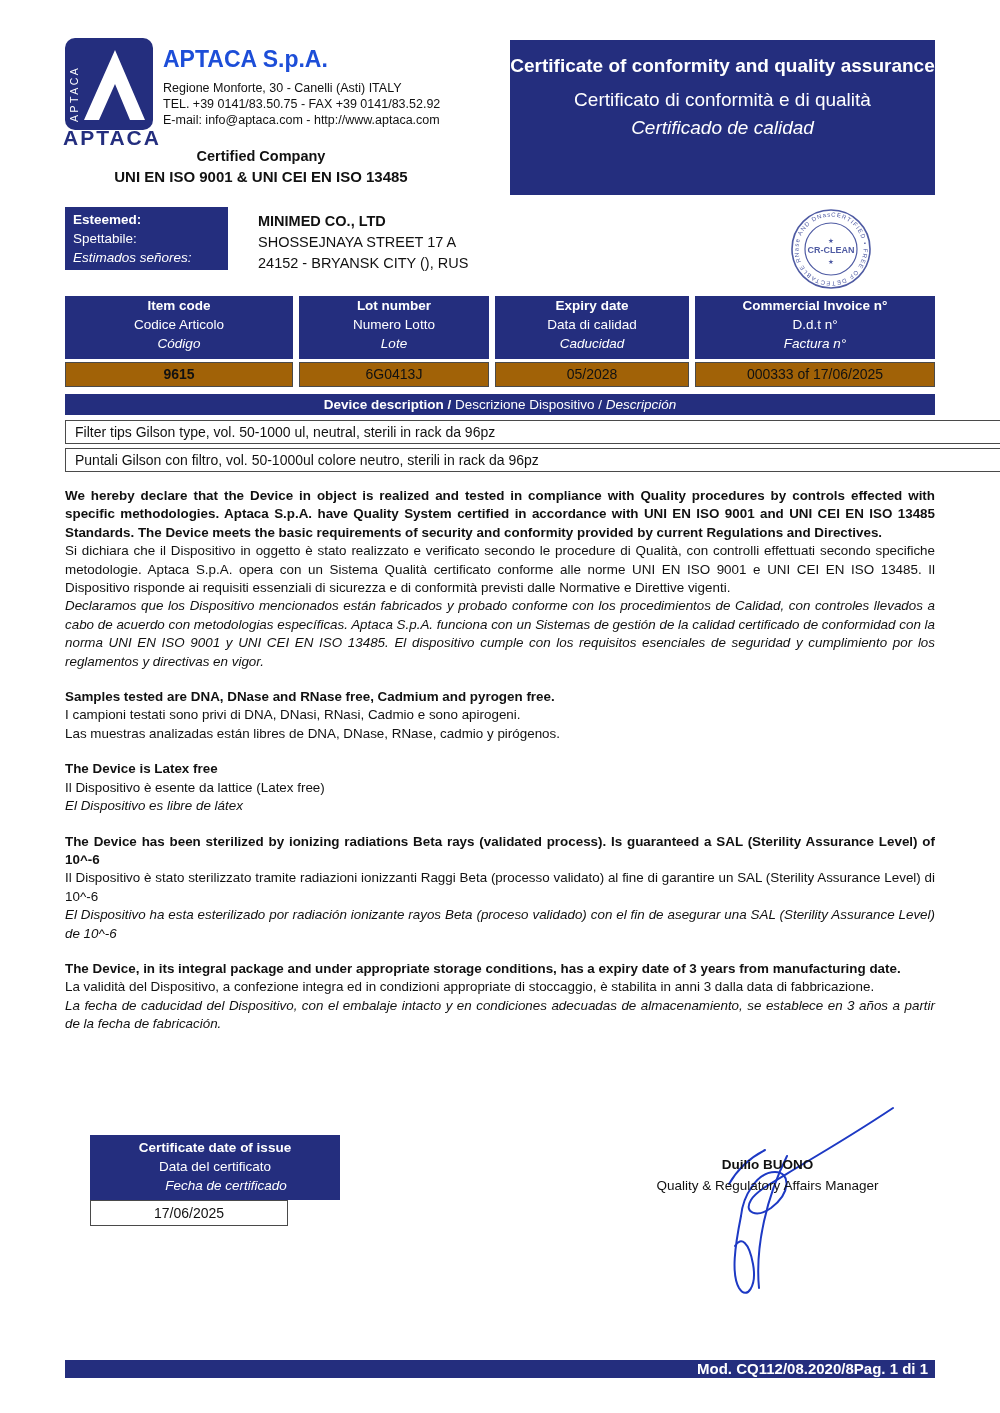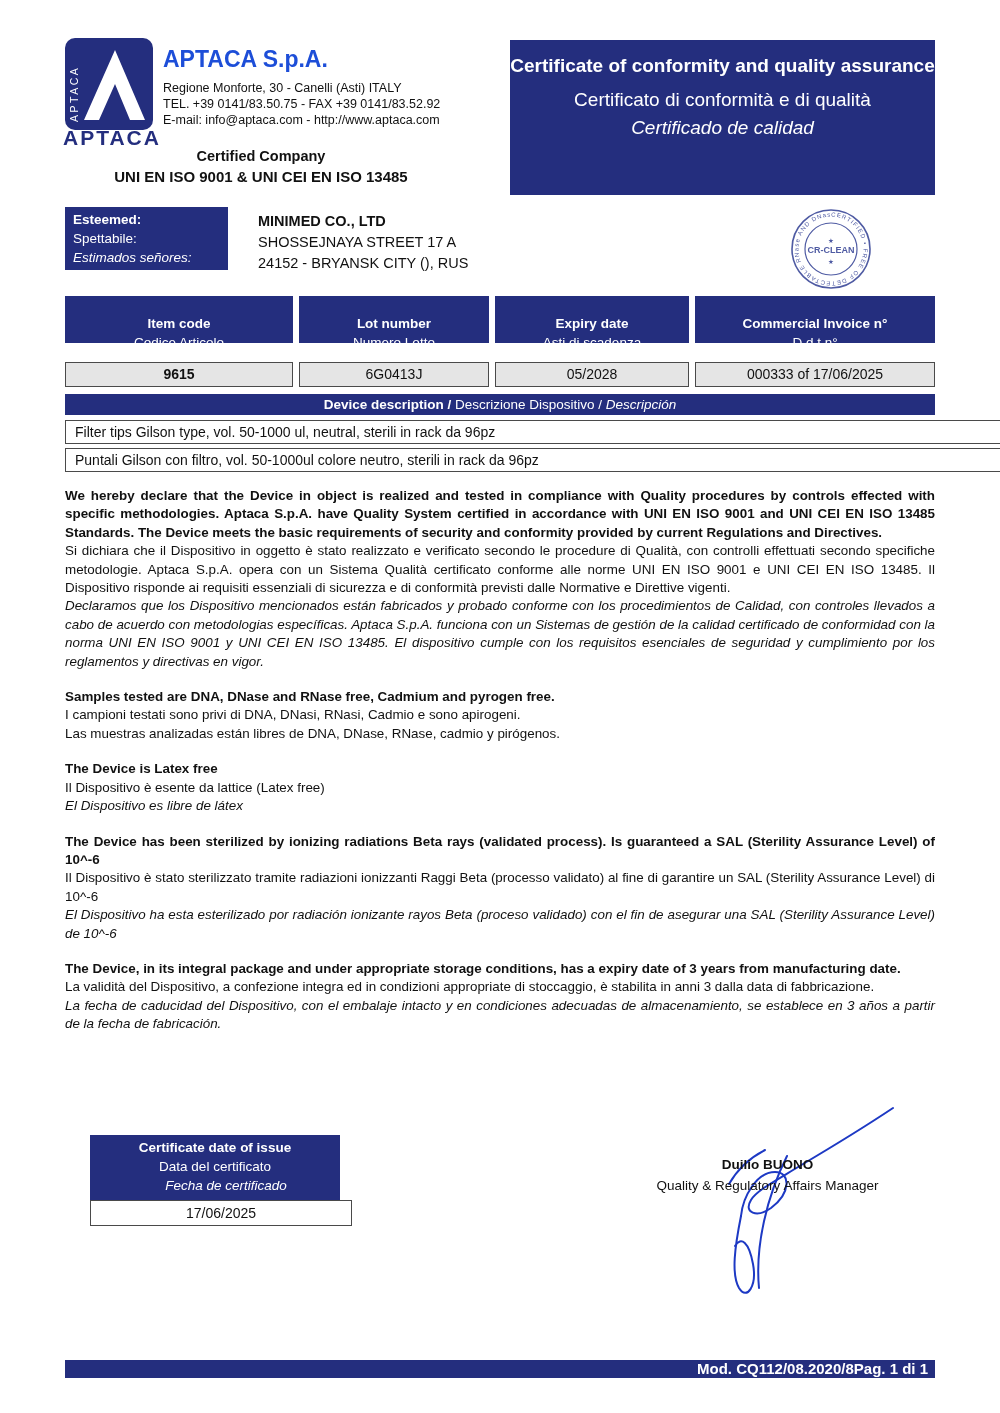--- a/index.html
+++ b/index.html
@@ -32,24 +32,24 @@
   .esteemed-en { font-weight:bold; }
   .esteemed-es { font-style:italic; }
   .client-block { position:absolute; left:258px; top:211px; font-size:14.5px; line-height:21px; }
   .client-name { font-weight:bold; }
   .seal { position:absolute; left:790px; top:208px; width:82px; height:82px; }
 
   
   .table-head, .table-values { position:absolute; left:65px; width:870px; display:flex; gap:6px; }
   .table-head { top:296px; }
   .table-values { top:362px; }
-  .th { height:47px; text-align:center; font-size:13.5px; line-height:19px; padding-top:18px; }
+  .th { height:63px; text-align:center; font-size:13.5px; line-height:19px; padding-top:0; }
   .th-en { font-weight:bold; }
   .th-es { font-style:italic; }
-  .tv { height:25px; border:1px solid #4a4a4a; text-align:center; font-size:14px; line-height:23px; background:#e5e5e5; }
+  .tv { height:25px; border:1px solid #4a4a4a; text-align:center; font-size:14px; line-height:23px; background:#a16207; }
   .c1 { width:228px; } .c2 { width:190px; } .c3 { width:194px; } .c4 { width:240px; }
   .tv-bold { font-weight:bold; }
 
   
   .device-bar { position:absolute; left:65px; top:394px; width:870px; height:21px;
     text-align:center; font-size:13.5px; line-height:21px; }
   .device-bar .b { font-weight:bold; }
   .device-bar .i { font-style:italic; }
   .desc-row { position:absolute; left:65px; width:986px; height:24px; border:1px solid #4a4a4a;
     font-size:14px; line-height:22px; padding-left:9px; background:#fff; }
@@ -61,21 +61,21 @@
     font-size:13.4px; line-height:18.4px; text-align:justify; }
   .sec { margin-bottom:17px; }
   .p-en { font-weight:bold; }
   .p-es { font-style:italic; }
 
   
   .issue-box { position:absolute; left:90px; top:1135px; width:250px; height:65px;
     text-align:center; font-size:13.5px; line-height:19px; padding-top:3px; }
   .issue-en { font-weight:bold; }
   .issue-es { font-style:italic;margin-left:22px; }
-  .issue-date { position:absolute; left:90px; top:1200px; width:262px; height:26px;
+  .issue-date { position:absolute; left:90px; top:1200px; width:198px; height:26px;
     border:1px solid #4a4a4a; text-align:center; font-size:14px; line-height:24px; background:#fff; }
 
   
   .sig-svg { position:absolute; left:645px; top:1096px; width:260px; height:200px; }
   .sig-name { position:absolute; left:645px; top:1157px; width:245px; text-align:center;
     font-size:13.5px; font-weight:bold; color:#111; }
   .sig-title { position:absolute; left:630px; top:1178px; width:275px; text-align:center;
     font-size:13.5px; color:#111; }
 
   
@@ -145,21 +145,21 @@
       <div class="th-it">Codice Articolo</div>
       <div class="th-es">Código</div>
     </div>
     <div class="th navy-bg c2">
       <div class="th-en">Lot number</div>
       <div class="th-it">Numero Lotto</div>
       <div class="th-es">Lote</div>
     </div>
     <div class="th navy-bg c3">
       <div class="th-en">Expiry date</div>
-      <div class="th-it">Asti di scadenza</div>
+      <div class="th-it">Data di calidad</div>
       <div class="th-es">Caducidad</div>
     </div>
     <div class="th navy-bg c4">
       <div class="th-en">Commercial Invoice n°</div>
       <div class="th-it">D.d.t n°</div>
       <div class="th-es">Factura n°</div>
     </div>
   </div>
 
   <div class="table-values">

